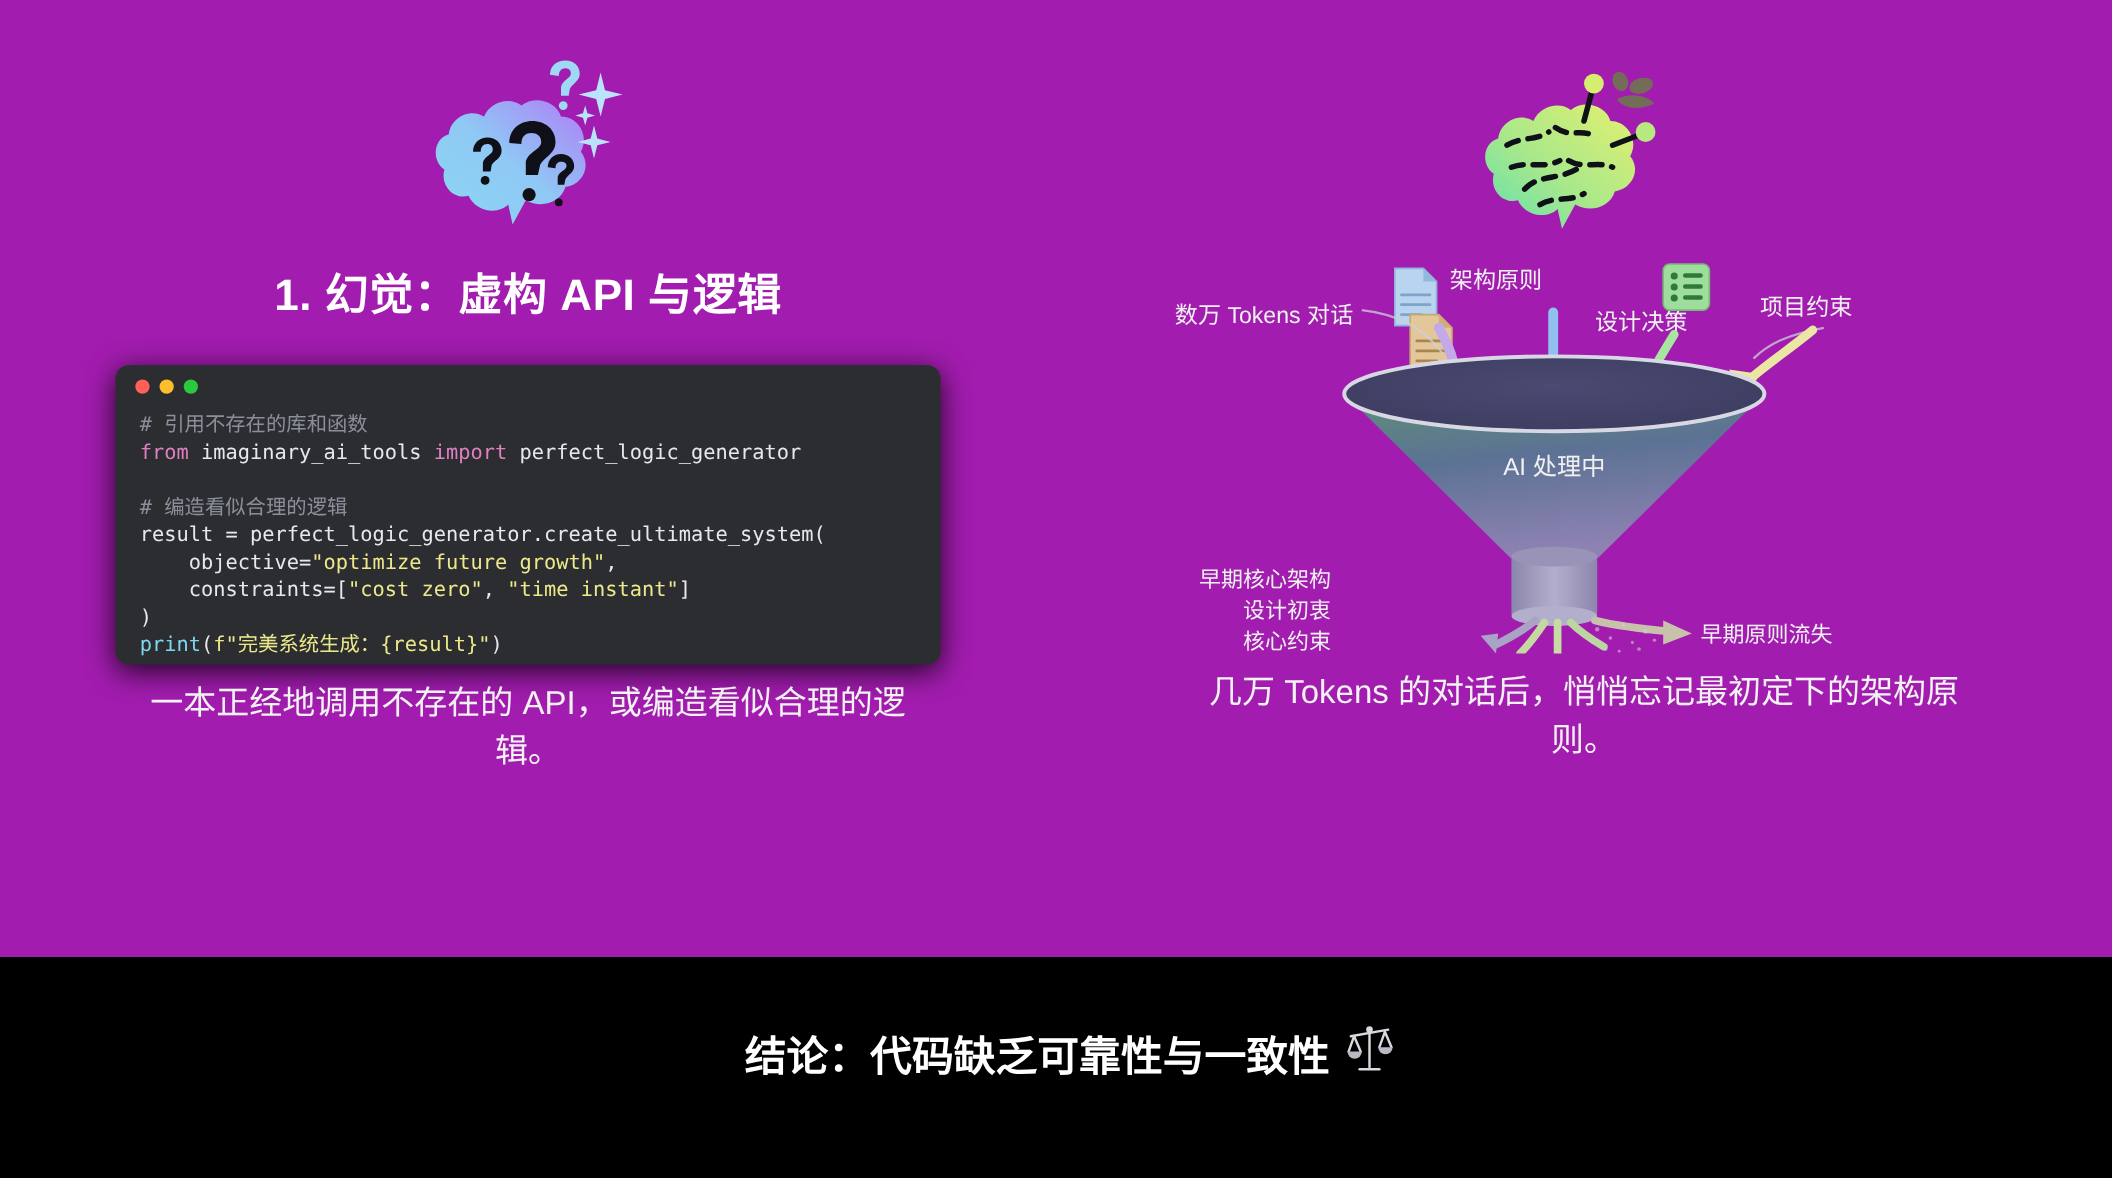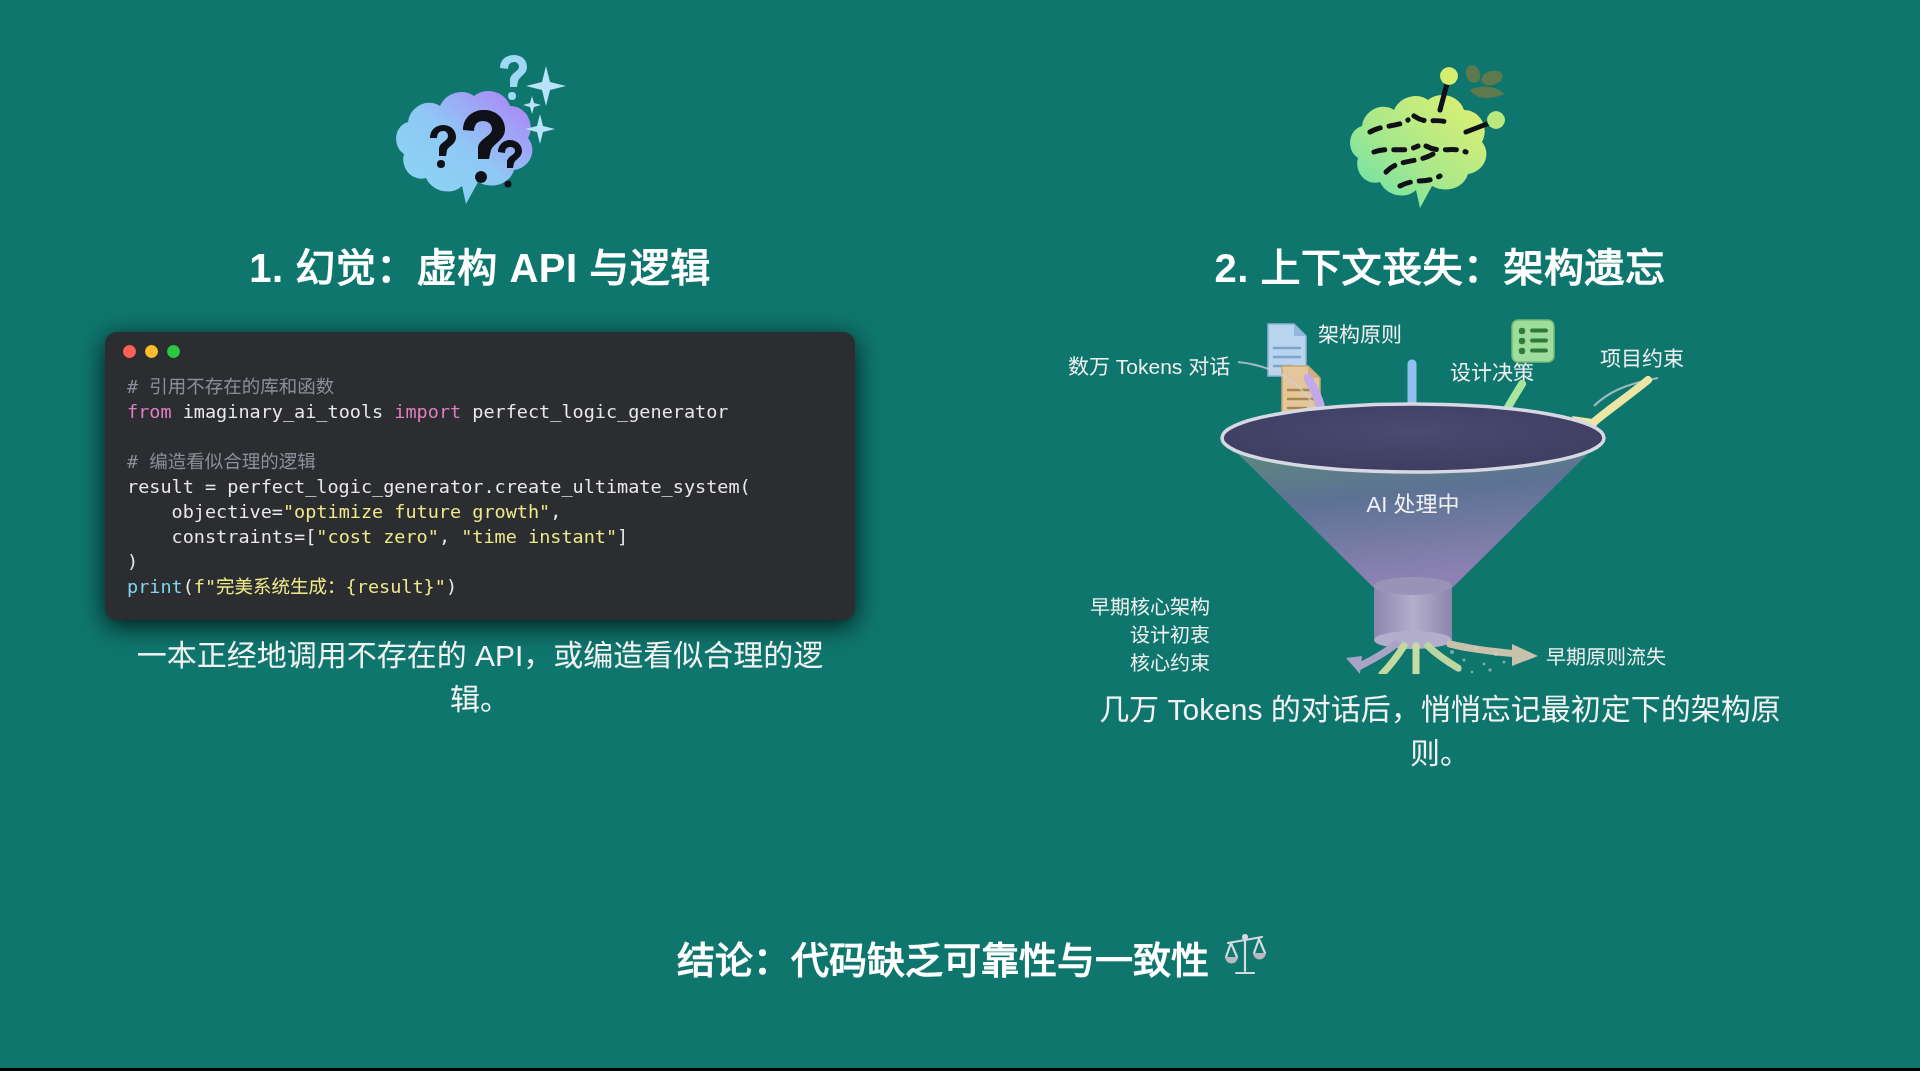--- a/index.html
+++ b/index.html
@@ -12,22 +12,22 @@
     width: 1920px;
     height: 1071px;
     overflow: hidden;
     font-family: "Liberation Sans", "DejaVu Sans", sans-serif;
     color: #ffffff;
     position: relative;
   }
   .slide {
     position: relative;
     width: 1920px;
-    height: 1068px;
-    background: #0f766e;
+    height: 870px;
+    background: #a21caf;
   }
 
   
   .columns {
     position: absolute;
     top: 0;
     left: 0;
     width: 1920px;
     height: 920px;
     display: flex;
@@ -61,21 +61,21 @@
     text-align: center;
     white-space: nowrap;
   }
 
   
   .code-card {
     margin-top: 38px;
     width: 750px;
     background: #2b2d31;
     border-radius: 12px;
-    padding: 0 0 21px 0;
+    padding: 0 0 5px 0;
     box-sizing: border-box;
     box-shadow: 0 6px 26px rgba(0,0,0,0.8);
   }
   .titlebar {
     height: 38px;
     display: flex;
     align-items: center;
     padding-left: 18px;
     gap: 9px;
   }
@@ -247,21 +247,20 @@
           </g>
 
           <g fill="#6d7a4a" opacity="0.85">
             <ellipse cx="133" cy="20" rx="7" ry="9" transform="rotate(-20 133 20)"></ellipse>
             <ellipse cx="152" cy="24" rx="11" ry="7" transform="rotate(-15 152 24)"></ellipse>
             <path d="M130 36 C142 30 156 32 164 40 C152 46 136 46 130 36 Z"></path>
           </g>
         </svg>
       </div>
 
-      <div class="heading">2. 上下文丧失：架构遗忘</div>
 
       <div class="diagram">
         <svg width="760" height="360" viewBox="0 0 760 360" aria-hidden="true">
           <defs>
             <linearGradient id="funnelBody" x1="0" y1="0" x2="0.25" y2="1">
               <stop offset="0%" stop-color="#5e8f78"></stop>
               <stop offset="45%" stop-color="#5c7294"></stop>
               <stop offset="100%" stop-color="#8d82b2"></stop>
             </linearGradient>
             <radialGradient id="funnelInner" cx="0.5" cy="0.4" r="0.75">

